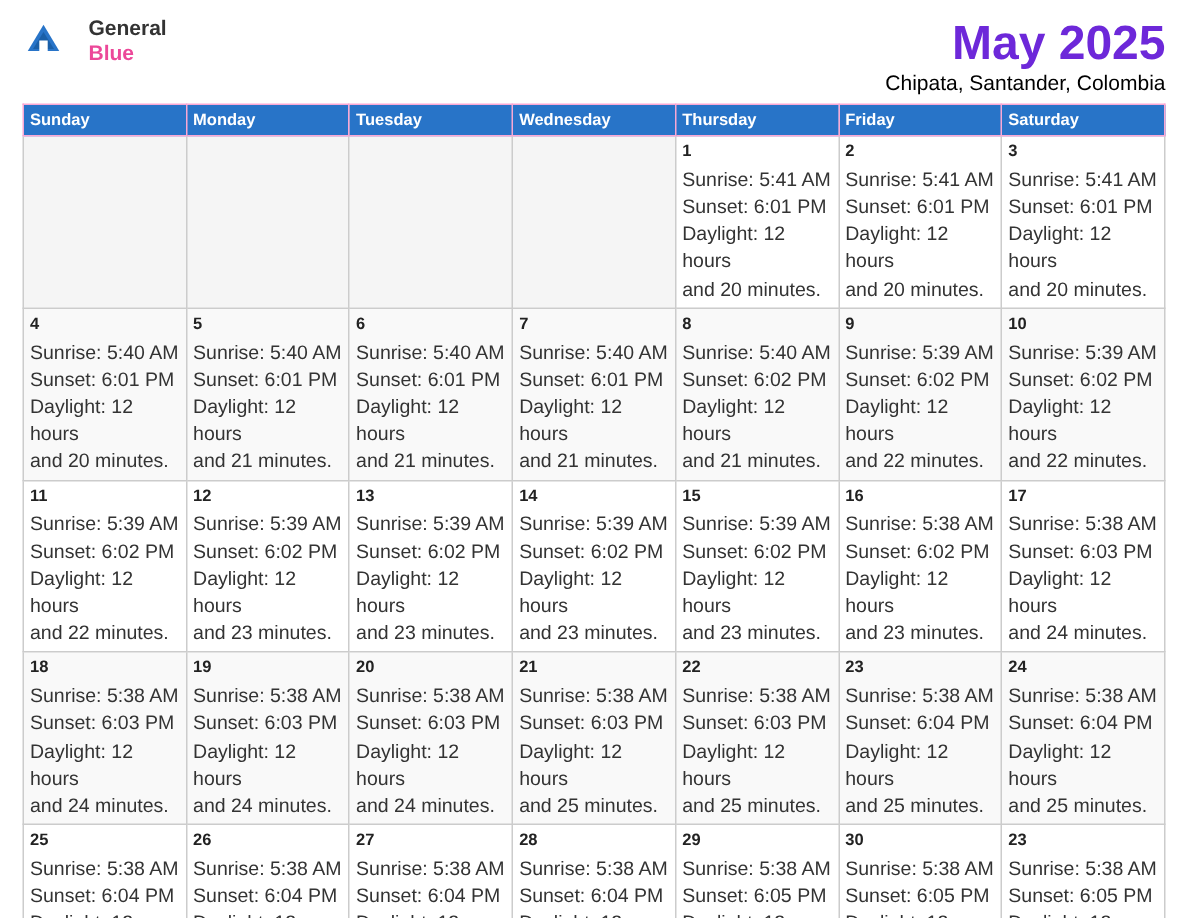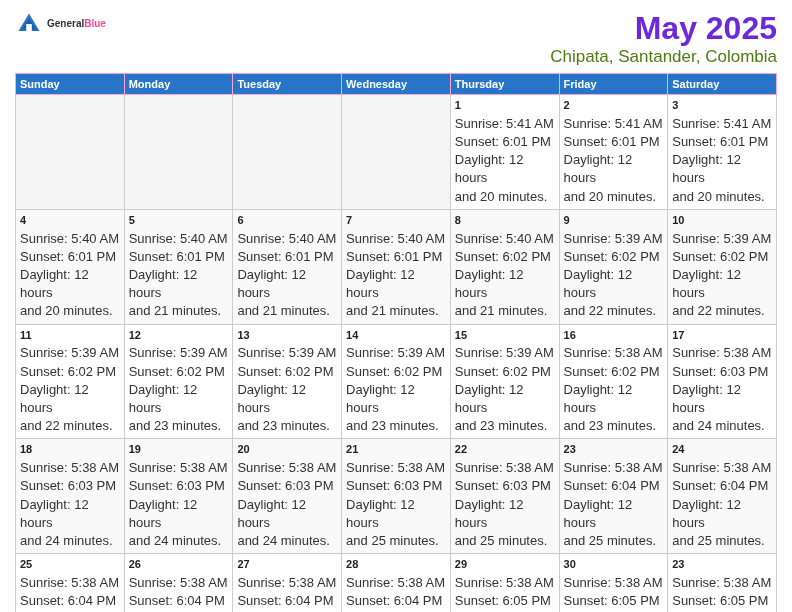--- a/index.html
+++ b/index.html
@@ -20,42 +20,44 @@
       justify-content: space-between;
       align-items: flex-start;
       margin-bottom: 6px;
     }
     .logo {
       display: flex;
       align-items: center;
     }
     .logo-text {
       display: flex;
+      flex-direction: column;
       font-weight: bold;
-      font-size: 10px;
+      font-size: 14px;
       line-height: 1.2;
+      margin-left: 12px;
     }
     .logo-text .general { color: #333; }
     .logo-text .blue { color: #ec4899; }
     .logo-icon {
       width: 28px;
       height: 28px;
       margin-right: 4px;
     }
     .title-block {
       text-align: right;
     }
     .month-title {
       font-size: 32px;
       font-weight: bold;
       color: #6d28d9;
     }
     .subtitle {
-      font-size: 17px;
-      color: #4d7c0f;
+      font-size: 14px;
+      color: #000000;
       text-align: right;
     }
     .calendar {
       width: 100%;
       border-collapse: collapse;
       table-layout: fixed;
     }
     .calendar th {
       background: #2874c8;
       color: #fff;

